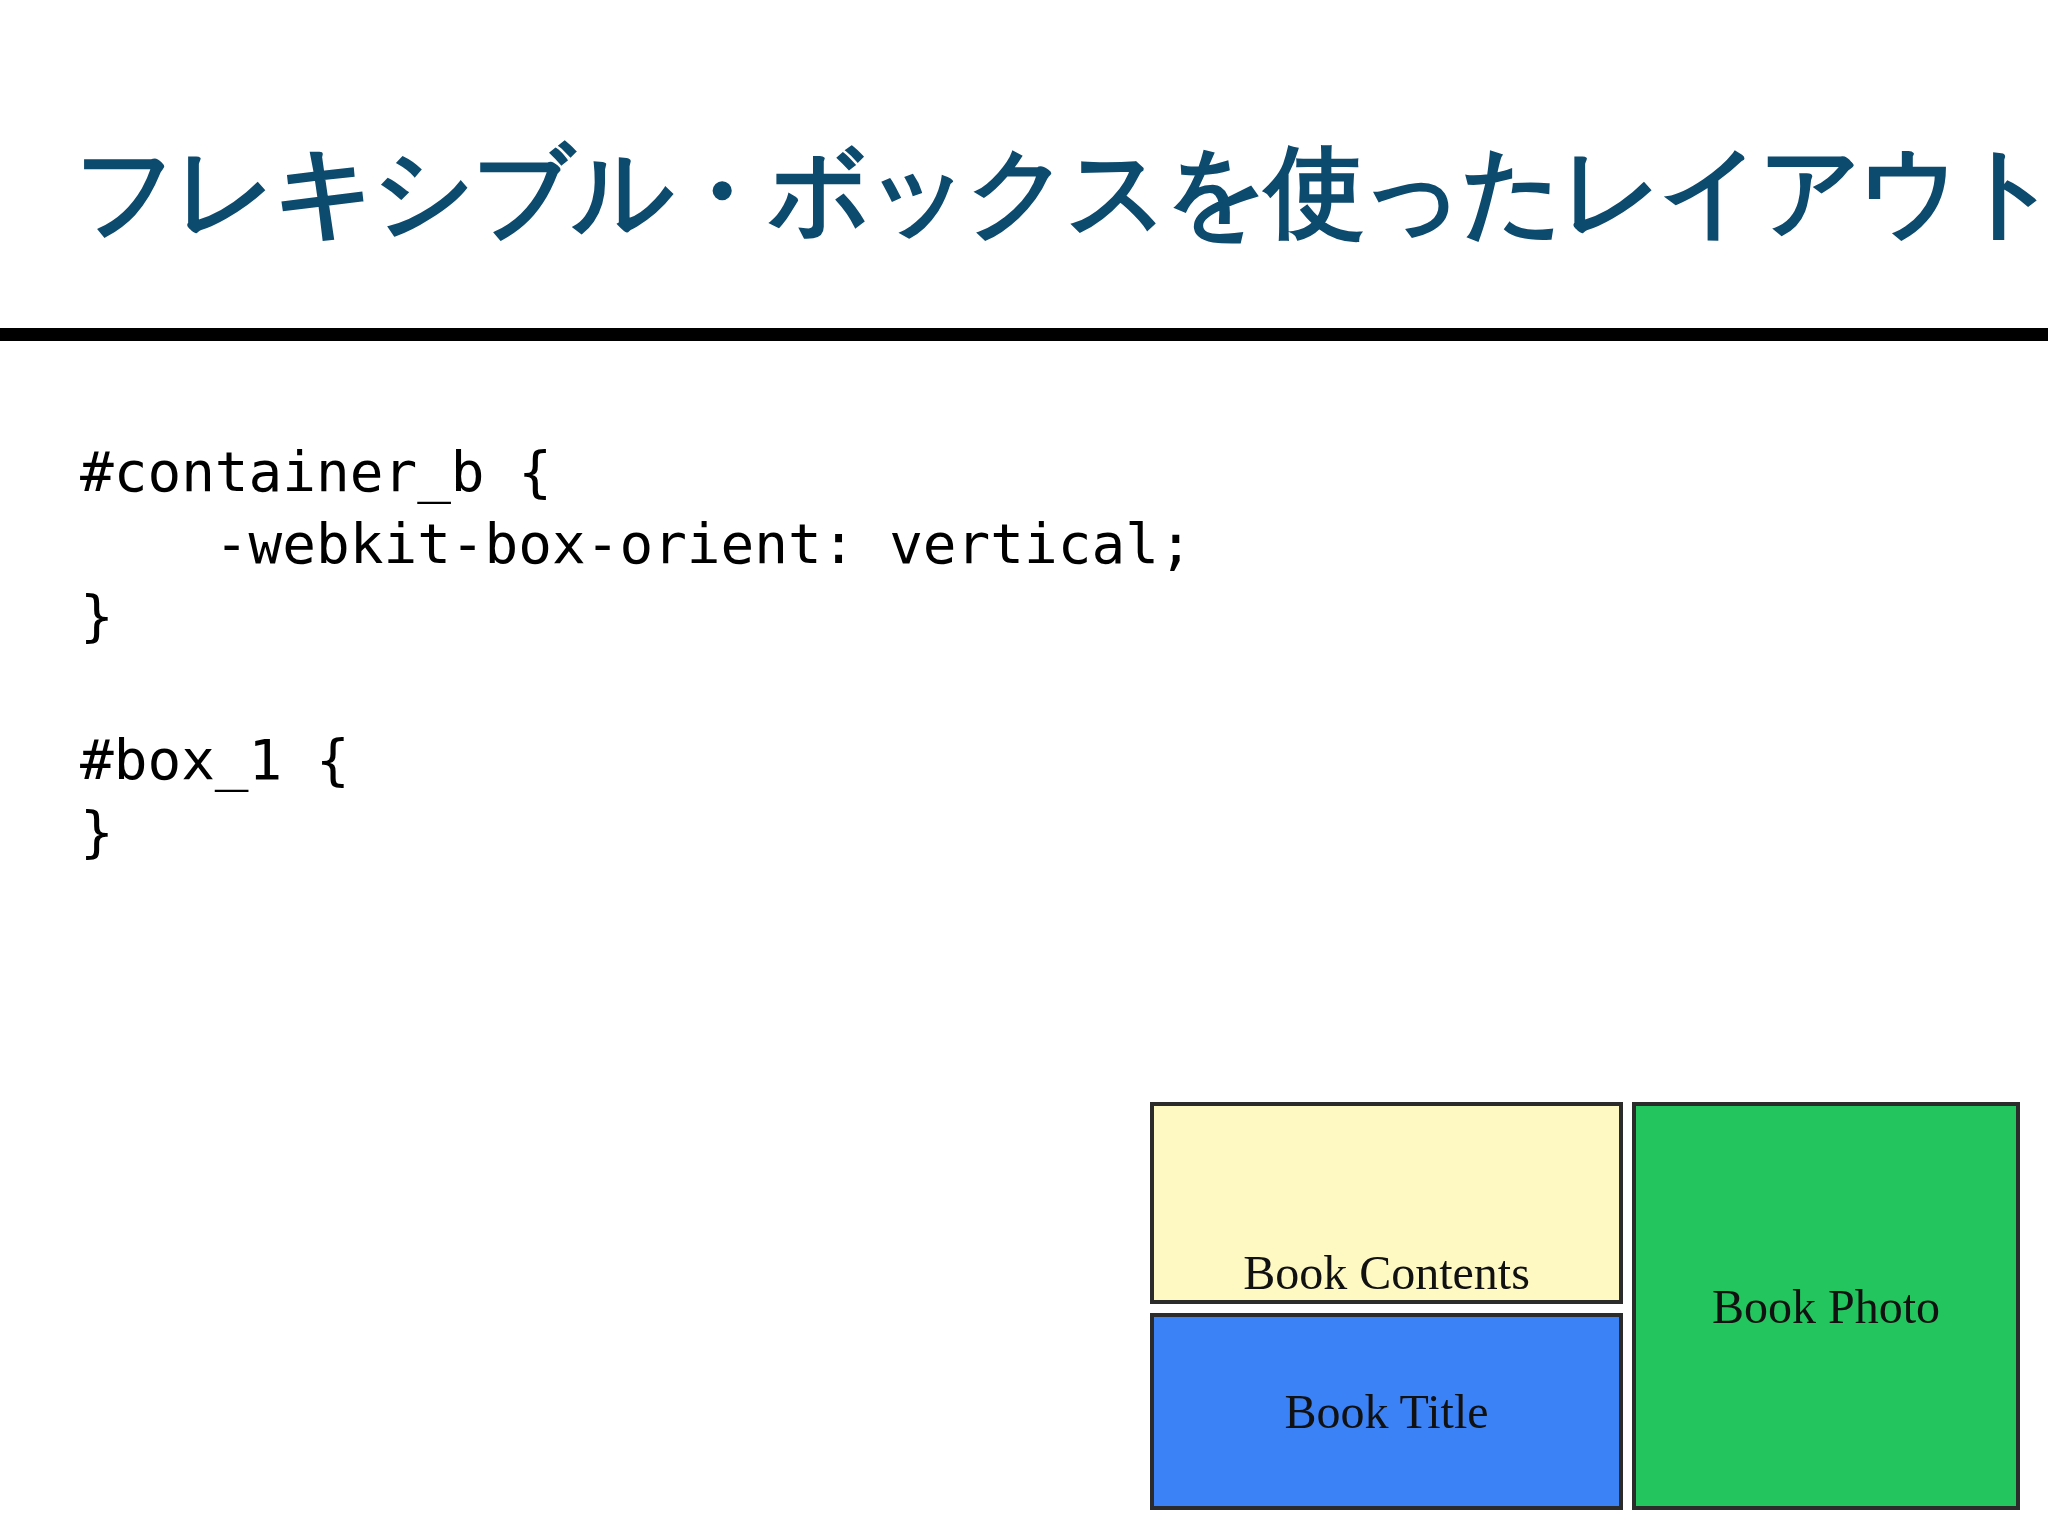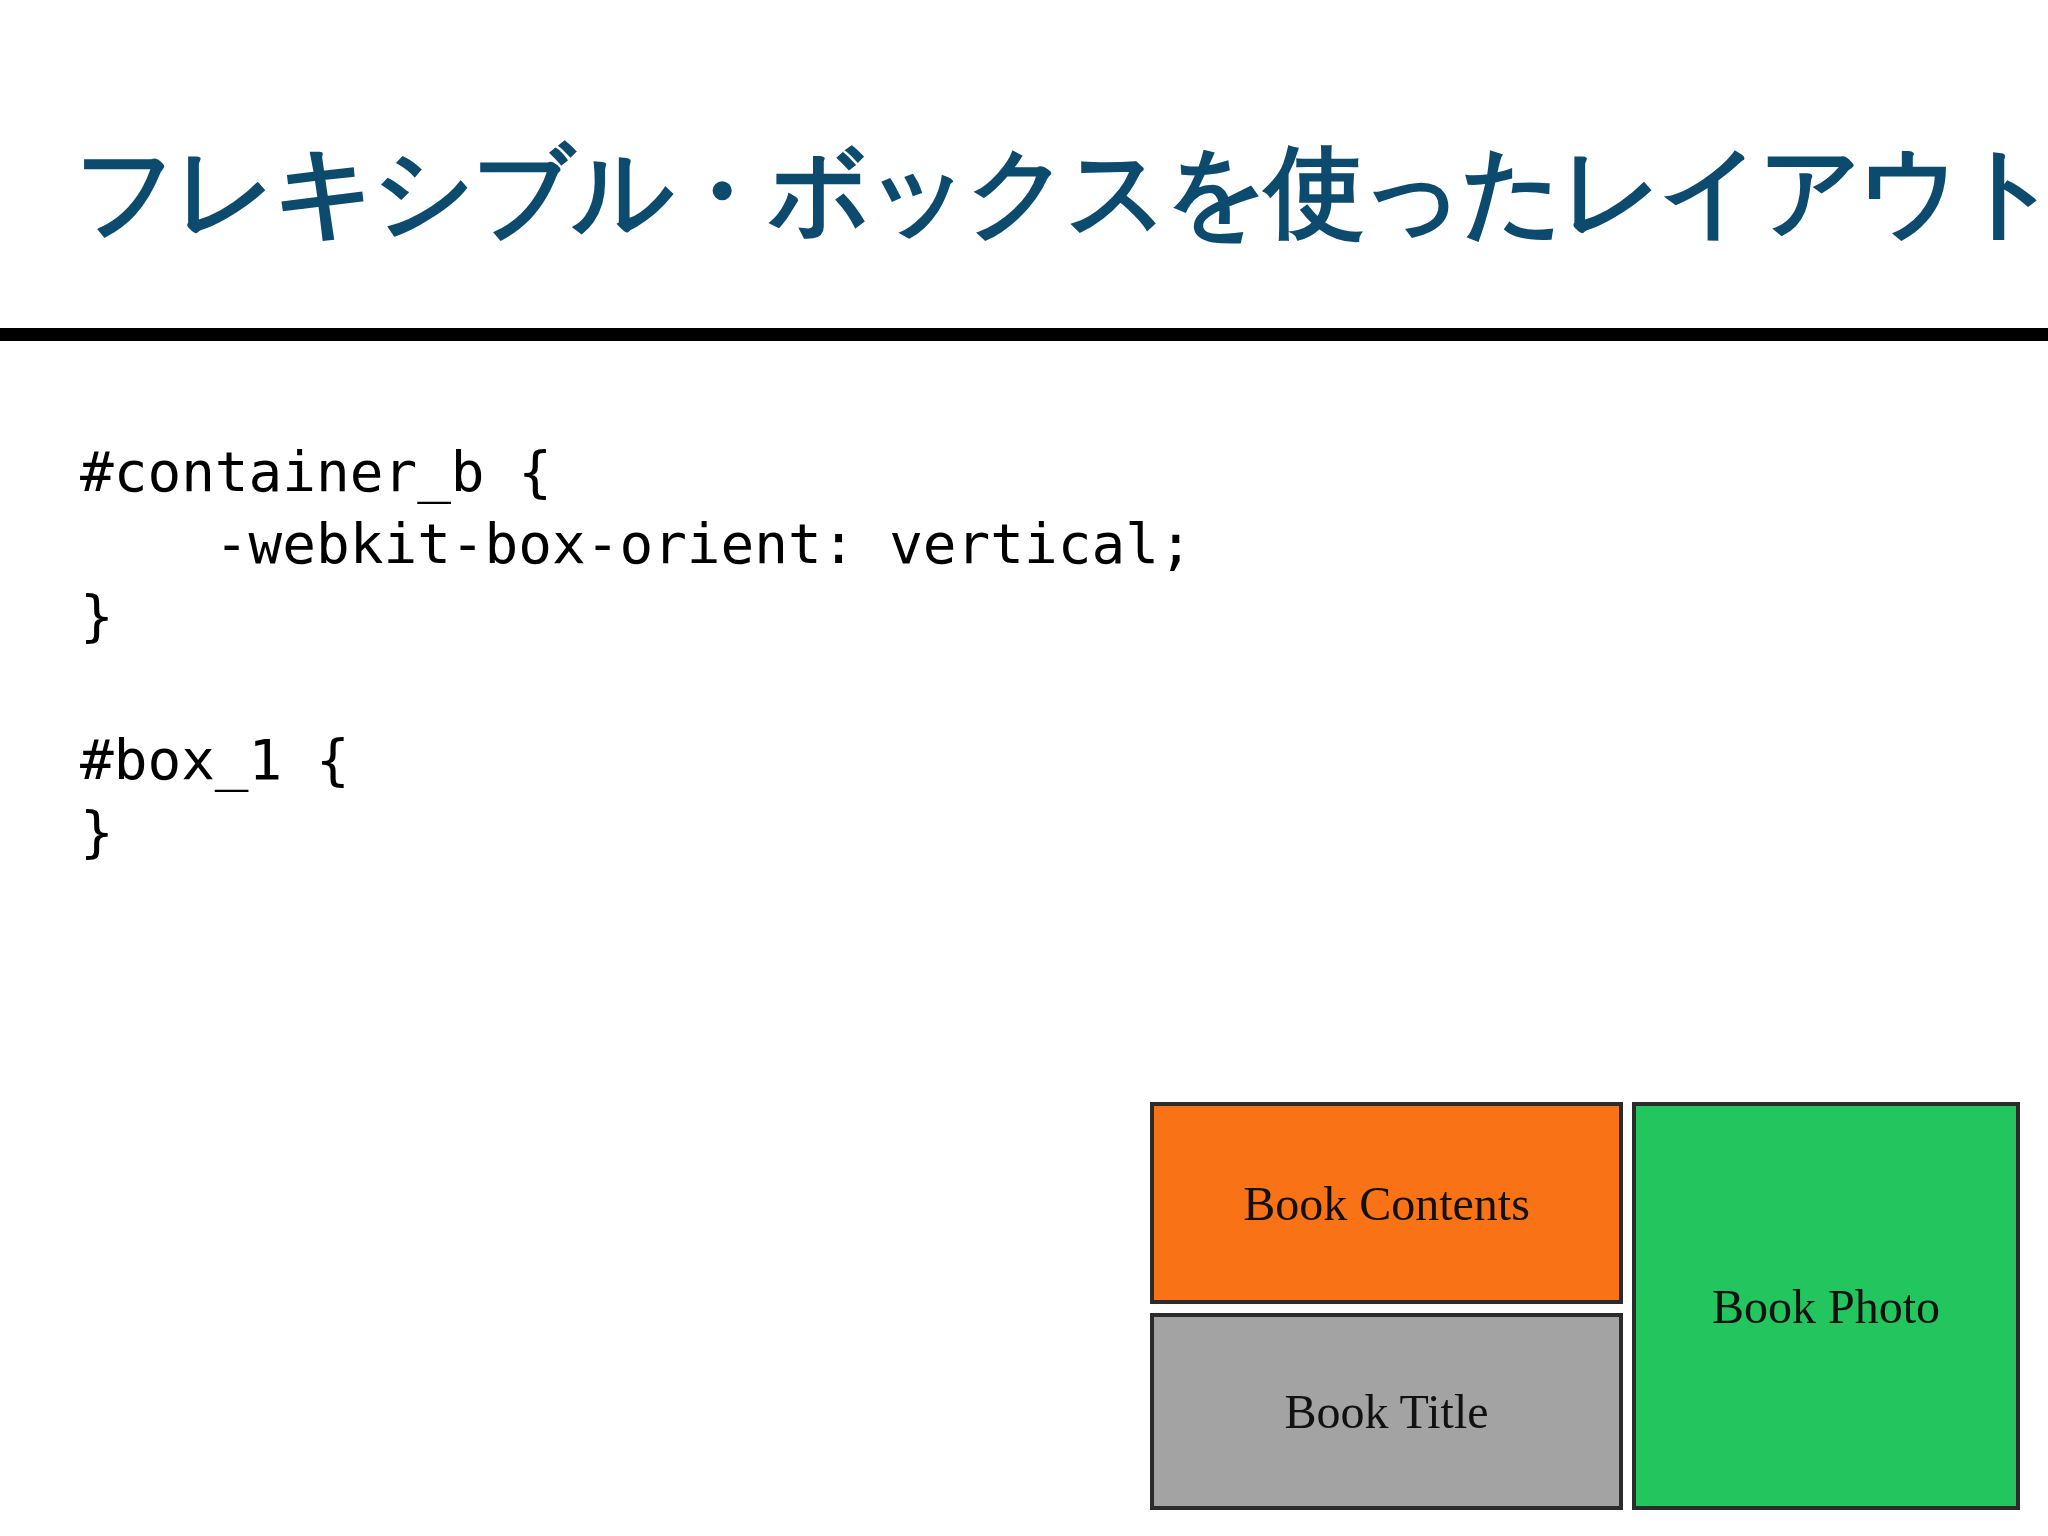--- a/index.html
+++ b/index.html
@@ -78,23 +78,23 @@
 
 <div class="code-block">
   <div class="code-line"><span class="code-text">#container_b {</span><span class="code-comment"></span></div>
   <div class="code-line"><span class="code-text">    -webkit-box-orient: vertical;</span><span class="code-comment"></span></div>
   <div class="code-line"><span class="code-text">}</span><span class="code-comment"></span></div>
   <div class="code-line"><span class="code-text"></span></div>
   <div class="code-line"><span class="code-text">#box_1 {</span><span class="code-comment"></span></div>
   <div class="code-line"><span class="code-text">}</span><span class="code-comment"></span></div>
 </div>
 
-<div class="demo-box demo-box-contents" style="background-color: #f97316; border-color: rgb(43, 43, 43);">
+<div class="demo-box demo-box-contents" style="background-color: #fef9c3; border-color: rgb(43, 43, 43); align-items: flex-end;">
   <span class="box-label">Book Contents</span>
 </div>
 
-<div class="demo-box demo-box-title" style="background-color: #a3a3a3; border-color: rgb(43, 43, 43);">
+<div class="demo-box demo-box-title" style="background-color: #3b82f6; border-color: rgb(43, 43, 43);">
   <span class="box-label">Book Title</span>
 </div>
 
 <div class="demo-box demo-box-photo" style="background-color: #22c55e; border-color: rgb(43, 43, 43);">
   <span class="box-label">Book Photo</span>
 </div>
 
 </body></html>

